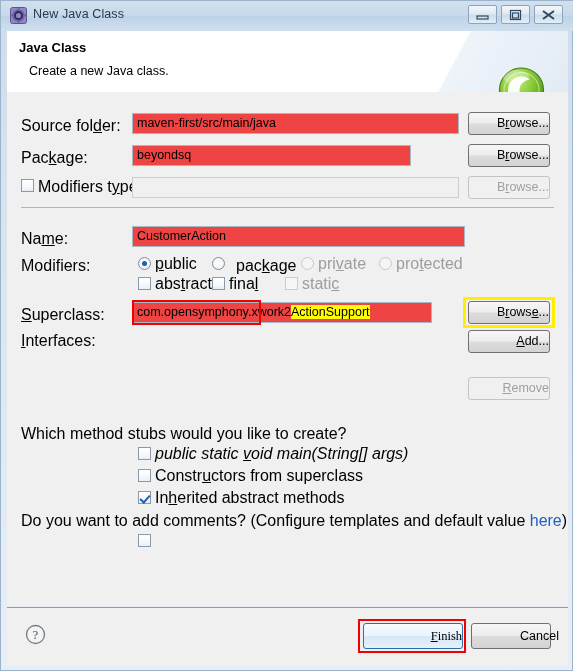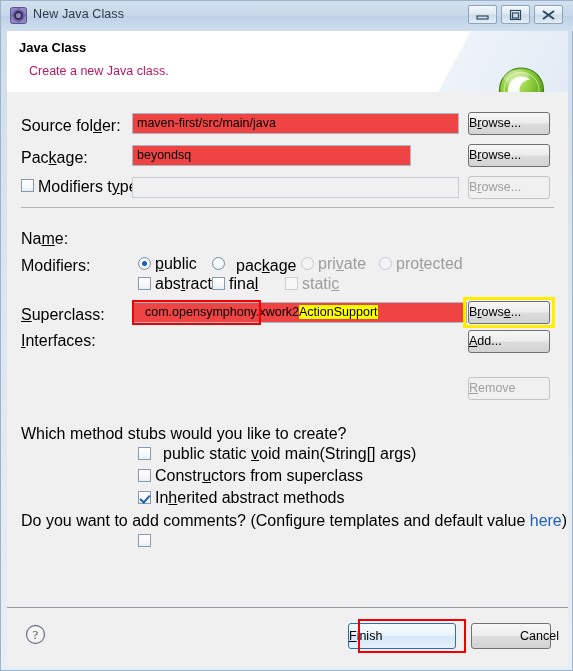--- a/index.html
+++ b/index.html
@@ -67,21 +67,21 @@
     width: 210px; height: 61px;
     background: linear-gradient(118deg, #ffffff 0%, #ffffff 46%, #eef3f9 47%, #e2ebf5 100%);
   }
   #header-title {
     position: absolute; left: 12px; top: 9px;
     font-size: 13px; font-weight: bold;
     color: #000000;
   }
   #header-sub {
     position: absolute; left: 22px; top: 33px;
-    font-size: 12.5px; color: #be185d;
+    font-size: 12.5px; color: #000000;
   }
   #header-logo {
     position: absolute; left: 489px; top: 35px;
     width: 51px; height: 51px;
   }
 
   
   #content {
     position: absolute; left: 6px; top: 91px;
     width: 561px; height: 514px;
@@ -120,21 +120,21 @@
   
   .pbtn {
     position: absolute;
     box-sizing: border-box;
     width: 82px; height: 23px;
     border: 1px solid #707070;
     border-radius: 3px;
     background: linear-gradient(to bottom, #f6f6f6 0%, #ededed 48%, #dcdcdc 52%, #d3d3d3 100%);
     font-size: 12.5px;
     color: #000;
-    text-align: left;
+    text-align: right;
     line-height: 21px;
     cursor: default;
   }
   .pbtn.dis {
     color: #a0a0a0;
     border-color: #c4c4c4;
     background: #f0f0f0;
   }
 
   
@@ -308,20 +308,21 @@
     <div class="pbtn" style="left:461px; top:52px;">B<u>r</u>owse...</div>
 
     <span class="cbox" style="left:14px; top:87px;"></span>
     <span class="lbl" style="left:31px; top:86px;"><span>Modifiers t</span><u>y</u><span>pe:</span></span>
     <div class="tfield dis" style="left:125px; top:85px; width:327px;"></div>
     <div class="pbtn dis" style="left:461px; top:84px;">B<u>r</u>owse...</div>
 
     <div class="hsep" style="left:14px; top:115px; width:533px;"></div>
 
     <span class="lbl" style="left:14px; top:138px;"><span>Na</span><u>m</u><span>e:</span></span>
+    <div class="tfield" style="left:125px; top:134px; width:333px;">CustomerAction</div>
 
     <span class="lbl" style="left:14px; top:165px;">Modifiers:</span>
 
     <span class="radio on" style="left:131px; top:165px;"></span>
     <span class="lbl" style="left:148px; top:163px;"><u>p</u>ublic</span>
 
     <span class="radio" style="left:205px; top:165px;"></span>
     <span class="lbl" style="left:222px; top:165px;margin-left:7px;">pac<u>k</u>age</span>
 
     <span class="radio dis" style="left:294px; top:165px;"></span>
@@ -333,36 +334,36 @@
     <span class="cbox" style="left:131px; top:185px;"></span>
     <span class="lbl" style="left:148px; top:183px;">abs<u>t</u>ract</span>
 
     <span class="cbox" style="left:205px; top:185px;"></span>
     <span class="lbl" style="left:222px; top:183px;">fina<u>l</u></span>
 
     <span class="cbox dis" style="left:278px; top:185px;"></span>
     <span class="lbl dis" style="left:295px; top:183px;">stati<u>c</u></span>
 
     <span class="lbl" style="left:14px; top:214px;"><u>S</u><span>uperclass:</span></span>
-    <div class="tfield" style="left:125px; top:210px; width:335px; padding-left:8px;">
+    <div class="tfield" style="left:125px; top:210px; width:300px; padding-left:0;">
       <span style="display:inline-block; padding:0 0 0 4px;">com.opensymphony.xwork2</span><span id="sup-yellow-fill" style="position:static; display:inline-block; background:#ffff00;">ActionSupport</span>
     </div>
     <div class="pbtn" style="left:461px; top:209px;">B<u>r</u>ows<u>e</u>...</div>
 
     <div class="hl-red" style="left:125px; top:208px; width:129px; height:25px;"></div>
     <div class="hl-yellow-box" style="left:456px; top:205px; width:92px; height:31px;"></div>
 
     <span class="lbl" style="left:14px; top:240px;"><u>I</u><span>nterfaces:</span></span>
     <div class="pbtn" style="left:461px; top:238px;"><u>A</u>dd...</div>
     <div class="pbtn dis" style="left:461px; top:285px;"><u>R</u>emove</div>
 
     <span class="lbl" style="left:14px; top:333px;">Which method stubs would you like to create?</span>
 
     <span class="cbox" style="left:131px; top:355px;"></span>
-    <span class="lbl" style="left:156px; top:353px;">public static <u>v</u>oid main(String[] args)</span>
+    <span class="lbl" style="left:148px; top:353px;font-style:italic;">public static <u>v</u>oid main(String[] args)</span>
 
     <span class="cbox" style="left:131px; top:377px;"></span>
     <span class="lbl" style="left:148px; top:375px;">Constr<u>u</u>ctors from superclass</span>
 
     <span class="cbox on" style="left:131px; top:399px;"></span>
     <span class="lbl" style="left:148px; top:397px;">In<u>h</u>erited abstract methods</span>
 
     <span class="lbl" style="left:14px; top:420px;"><span>Do you want to add comments? (Configure templates and default value </span><span class="link">here</span><span>)</span></span>
 
     <span class="cbox" style="left:131px; top:442px;"></span>
@@ -371,19 +372,19 @@
 
   <div id="footer"></div>
 
   <span id="help-icon">
     <svg width="21" height="21" viewBox="0 0 21 21">
       <circle cx="10.5" cy="10.5" r="9" fill="#f4f4f4" stroke="#6f7b86" stroke-width="1.3"></circle>
       <text x="10.5" y="15" font-family="Liberation Serif, serif" font-size="13" fill="#48525c" text-anchor="middle">?</text>
     </svg>
   </span>
 
-  <div class="pbtn" style="left:347px; top:622px; width:108px; height:26px; line-height:24px;
-       border-color:#2a6fb0; background:linear-gradient(to bottom,#f7fbff 0%,#eaf3fc 48%,#d6e7f7 52%,#e6f1fb 100%);"><u>F</u><span>inish</span></div>
+  <div class="pbtn" style="left:362px; top:622px; width:100px; height:26px; line-height:24px;
+       border-color:#2a6fb0; background:linear-gradient(to bottom,#f7fbff 0%,#eaf3fc 48%,#d6e7f7 52%,#e6f1fb 100%);font-family:Liberation Serif, serif;"><u>F</u><span>inish</span></div>
   <div class="hl-red" style="left:357px; top:618px; width:108px; height:34px;"></div>
 
   <div class="pbtn" style="left:470px; top:622px; width:80px; height:26px; line-height:24px;padding-left:48px;">Cancel</div>
 
 </div>
 
 </body></html>

